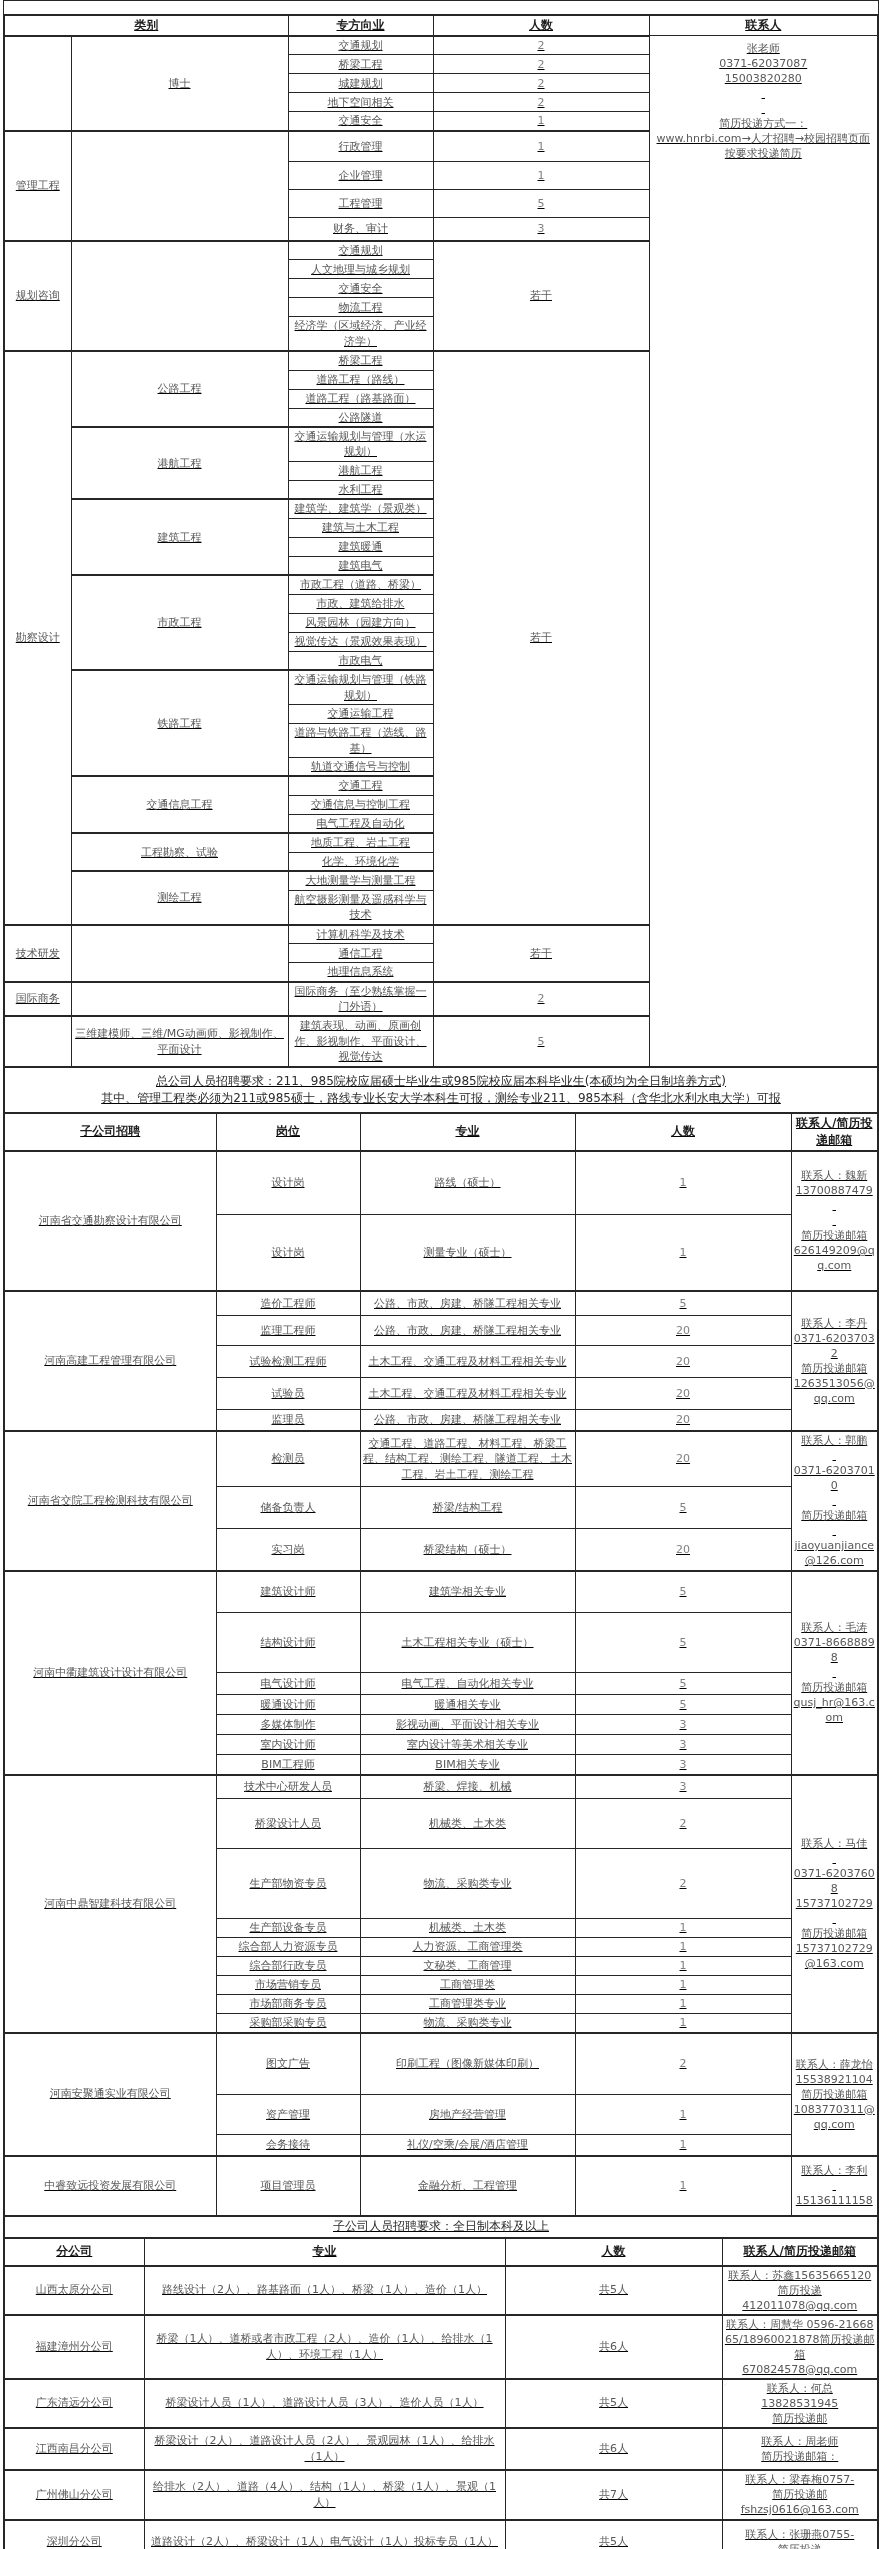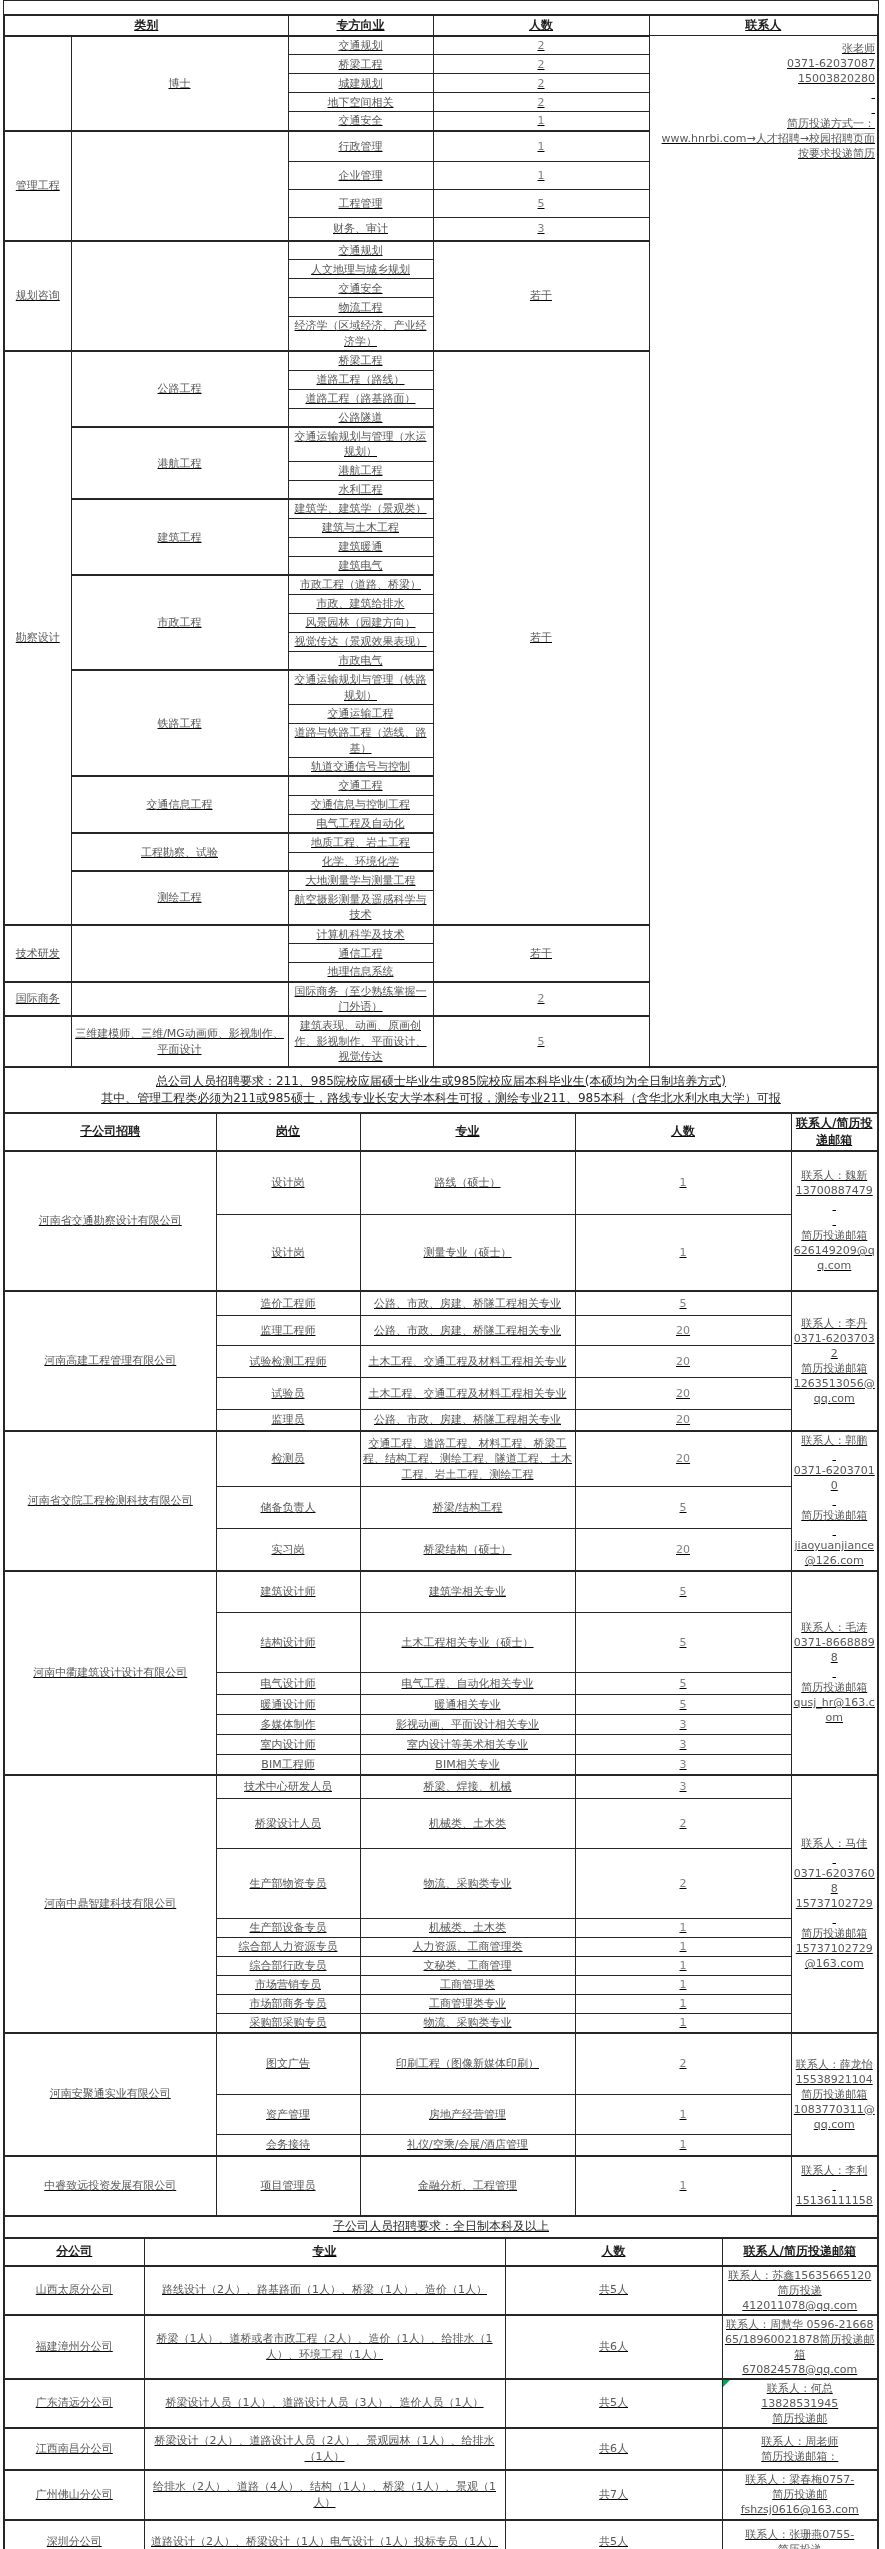--- a/index.html
+++ b/index.html
@@ -7,22 +7,22 @@
   .sheet{position:relative;padding-left:3px;padding-right:8px;}
   .top-strip{height:13px;width:874px;border:1px solid #262626;border-bottom:none;background:#fff;}
   table{border-collapse:collapse;table-layout:fixed;width:874px;border:2px solid #262626;background:#fff;text-decoration:underline;}
   #t2,#t3{margin-top:-2px;}
   td{border:1px solid #262626;font-size:11px;color:#595959;text-align:center;vertical-align:middle;
      padding:1px 2px;line-height:1.4;overflow:hidden;word-break:break-word;}
   td.hd{font-weight:bold;color:#1f1f1f;font-size:12px;}
   td.sp{border-top-width:2px;}
   td.num{color:#808080;}
   td.req{color:#2b2b2b;font-size:12px;}
-  td.contact-cell{vertical-align:top;padding-top:5px;line-height:15px;text-align:right;}
-  td.contact2{line-height:15px;word-break:break-all;position:relative;}
+  td.contact-cell{vertical-align:top;padding-top:5px;line-height:15px;}
+  td.contact2{line-height:15px;word-break:break-all;position:relative;border-radius:12px;}
   td div{min-height:14px;}
   .gmark{position:absolute;left:0;top:0;width:0;height:0;border-top:7px solid #00a650;border-right:7px solid transparent;}
 </style>
 </head>
 <body>
 
 <div class="sheet">
   <div class="top-strip"></div>
 
   <table id="t1">

